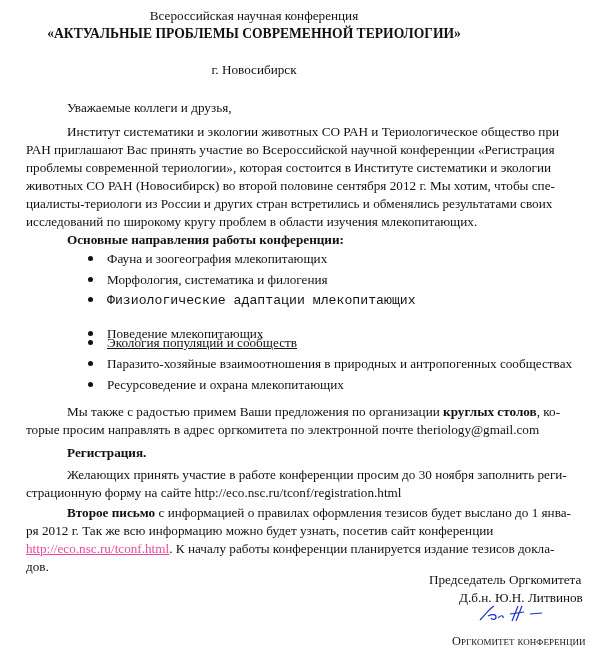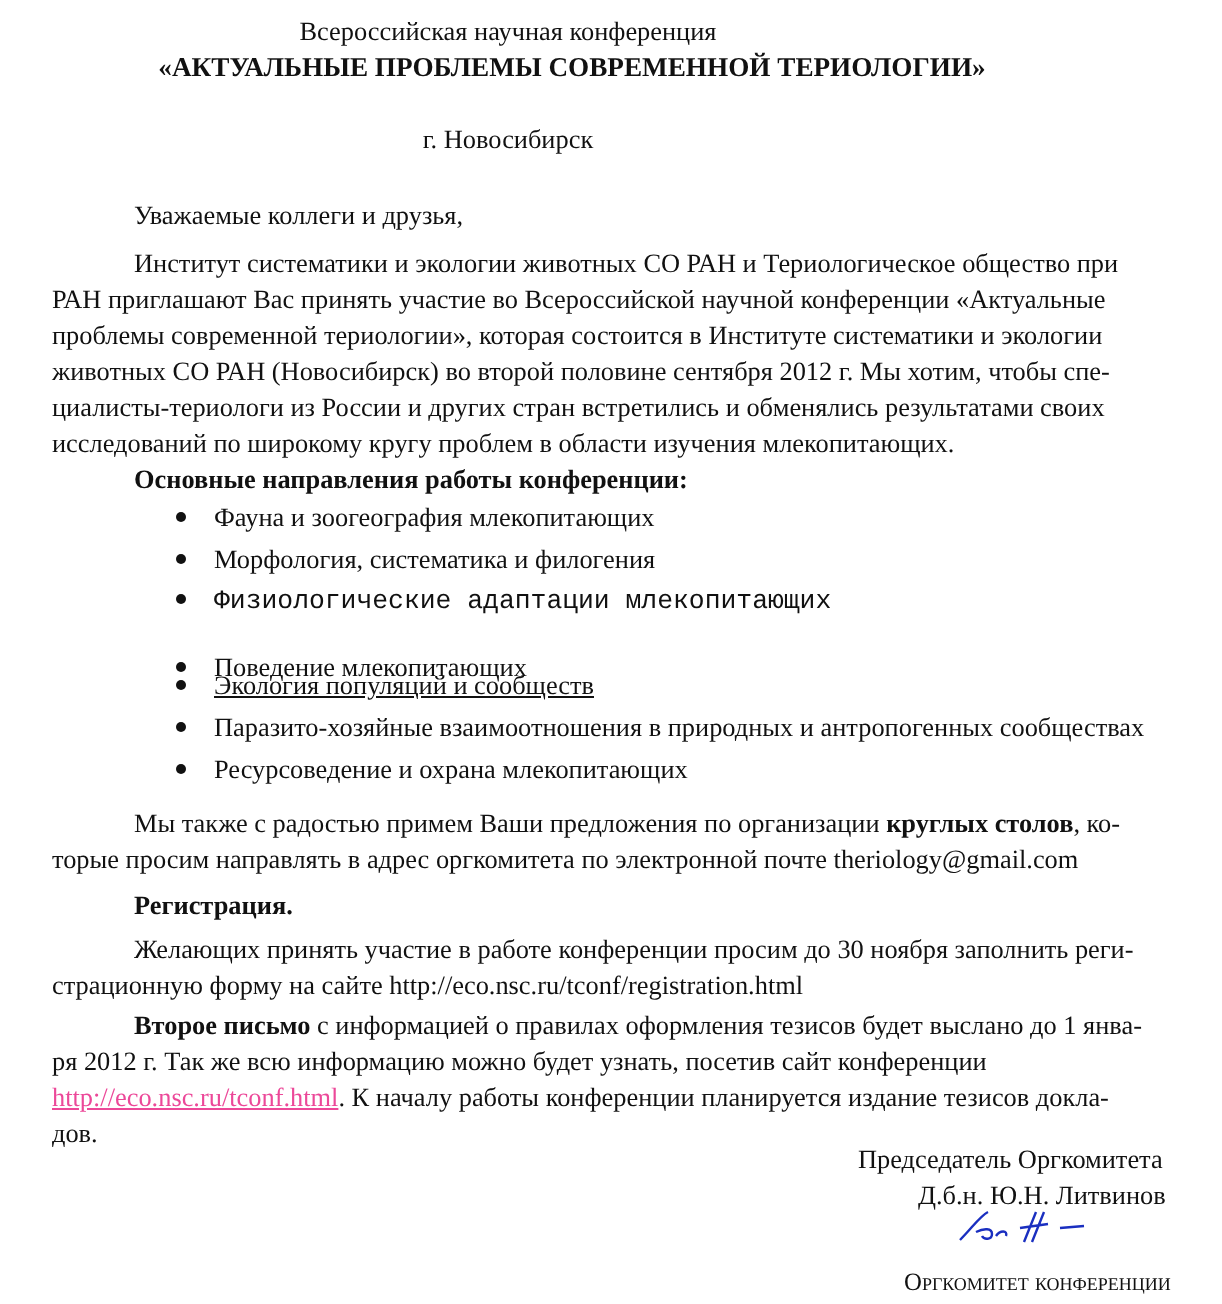--- a/index.html
+++ b/index.html
@@ -18,28 +18,28 @@
     .link { color: #ec4899; text-decoration: underline; }
     .smallcaps { font-variant: small-caps; font-size: 12.4px; text-align: center; }
     .sig { position: absolute; left: 478px; top: 602px; width: 70px; height: 22px; }
   </style>
 </head>
 <body>
 
 <div>
 
   <div class="abs center" style="top:8px;">Всероссийская научная конференция</div>
-  <div class="abs center bold" style="top:26px; font-size:13.6px;margin-left:32px;">«АКТУАЛЬНЫЕ ПРОБЛЕМЫ СОВРЕМЕННОЙ ТЕРИОЛОГИИ»</div>
+  <div class="abs center bold" style="top:26px; font-size:13.6px;">«АКТУАЛЬНЫЕ ПРОБЛЕМЫ СОВРЕМЕННОЙ ТЕРИОЛОГИИ»</div>
   <div class="abs center" style="top:62px;">г. Новосибирск</div>
 
   <div class="abs ind" style="top:100px;">Уважаемые коллеги и друзья,</div>
 
   <div>
     <div class="abs ind" style="top:124px;">Институт систематики и экологии животных СО РАН и Териологическое общество при</div>
-    <div class="abs line" style="top:142px;">РАН  приглашают Вас принять участие во Всероссийской научной конференции «Актуальные</div>
+    <div class="abs line" style="top:142px;">РАН  приглашают Вас принять участие во Всероссийской научной конференции «Регистрация</div>
     <div class="abs line" style="top:160px;">проблемы современной териологии», которая состоится в Институте систематики и экологии</div>
     <div class="abs line" style="top:178px;">животных СО РАН (Новосибирск) во  второй половине сентября 2012 г. Мы хотим, чтобы спе-</div>
     <div class="abs line" style="top:196px;">циалисты-териологи из России и других стран  встретились и обменялись результатами своих</div>
     <div class="abs line" style="top:214px;">исследований по широкому кругу проблем в области изучения млекопитающих.</div>
   </div>
 
   <div class="abs ind bold" style="top:232px;">Основные  направления работы конференции:</div>
 
   <div>
     <div class="bullet-row" style="top:251px;"><span class="bullet-dot"></span><span>Фауна и зоогеография млекопитающих</span></div>

